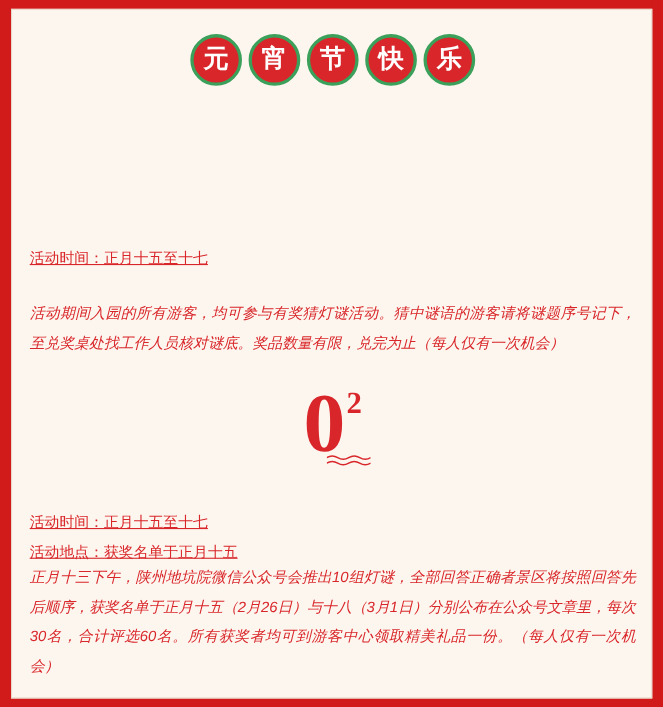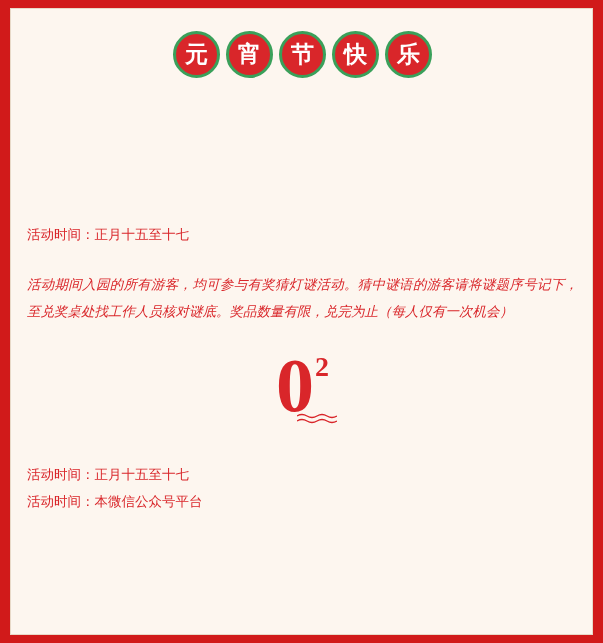--- a/index.html
+++ b/index.html
@@ -110,21 +110,21 @@
   
   .block {
     position: absolute;
     left: 16px;
     width: 551px;
     color: #d9262a;
     font-size: 13.5px;
     line-height: 27px;
     font-family: "Liberation Sans", sans-serif;
   }
-  .line-meta { white-space: nowrap; }
+  .line-meta { white-space: nowrap; text-decoration: underline; }
   .body-par {
     text-align: justify;
     margin-top: 0;
     font-style: italic;
   }
   .b1-meta { top: 212px; }
   .b1-body { top: 262px; }
   .b2-meta { top: 452px; }
   .b2-body { top: 502px; }
 </style>
@@ -157,16 +157,19 @@
   <div class="bignum" style="top: 336px;">
     <span class="zero">0</span><span class="sup">2</span>
     <svg class="wave" viewBox="0 0 40 12">
       <path d="M0 3 q5 -3 10 0 t10 0 t10 0 t10 0" stroke="#d9262a" stroke-width="1.4" fill="none"></path>
       <path d="M0 8 q5 -3 10 0 t10 0 t10 0 t10 0" stroke="#d9262a" stroke-width="1.4" fill="none"></path>
     </svg>
   </div>
 
   <div class="block b2-meta">
     <div class="line-meta">活动时间：正月十五至十七</div>
-    <div class="line-meta">活动时间：本微信公众号平台</div>
+    <div class="line-meta">活动地点：获奖名单于正月十五</div>
+  </div>
+  <div class="block b2-body">
+    <p class="body-par">正月十三下午，陕州地坑院微信公众号会推出10组灯谜，全部回答正确者景区将按照回答先后顺序，获奖名单于正月十五（2月26日）与十八（3月1日）分别公布在公众号文章里，每次30名，合计评选60名。所有获奖者均可到游客中心领取精美礼品一份。（每人仅有一次机会）</p>
   </div>
 
 </div>
 
 </body></html>

